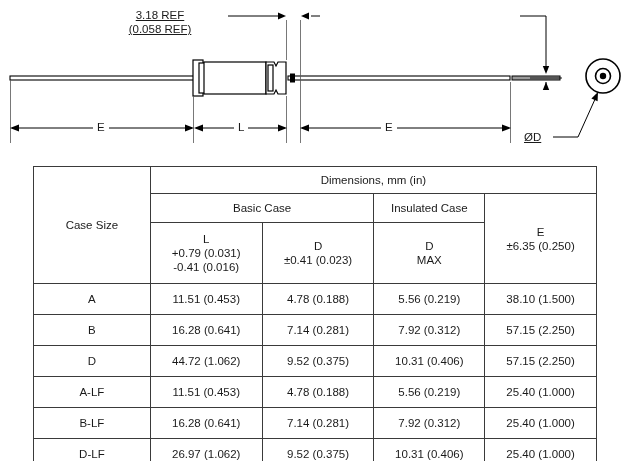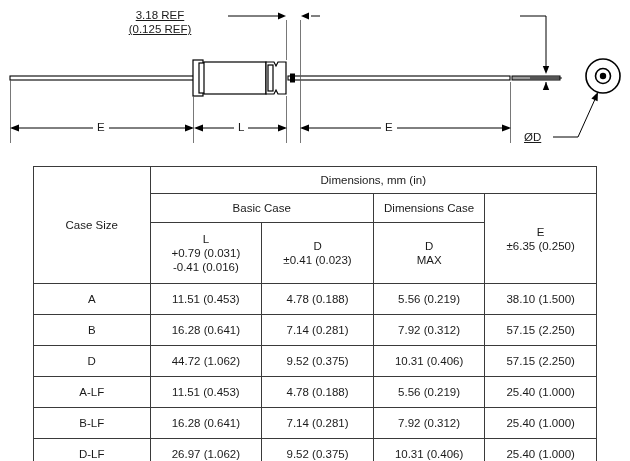--- a/index.html
+++ b/index.html
@@ -177,40 +177,40 @@
     </g>
     <g stroke="#000000" stroke-width="1" fill="none">
       <path d="M553 137 L578 137 L596 97"></path>
       <polygon points="598,92 591.4,98.4 597.6,101.2" fill="#000000" stroke="none"></polygon>
     </g>
 
   </svg>
 
   <div class="dim-text" id="note-length">
     <div>3.18 REF</div>
-    <div>(0.125 REF)</div>
+    <div>(0.058 REF)</div>
   </div>
 
 
   <div class="dim-letter" id="letter-e-left">E</div>
   <div class="dim-letter" id="letter-l">L</div>
   <div class="dim-letter" id="letter-e-right">E</div>
 
   <div class="dim-text" id="label-od">ØD</div>
 </div>
 
 <table id="spec-table">
   <thead>
     <tr>
       <td class="col-case" rowspan="3">Case Size</td>
       <td class="hdr-dims" colspan="4">Dimensions, mm (in)</td>
     </tr>
     <tr>
       <td class="hdr-group" colspan="2">Basic Case</td>
-      <td class="hdr-group">Dimensions Case</td>
+      <td class="hdr-group">Insulated Case</td>
       <td class="col-e" rowspan="2">
         <span class="sub-stack">
           <span>E</span>
           <span>±6.35 (0.250)</span>
         </span>
       </td>
     </tr>
     <tr>
       <td class="col-l hdr-sub">
         <span class="sub-stack">

